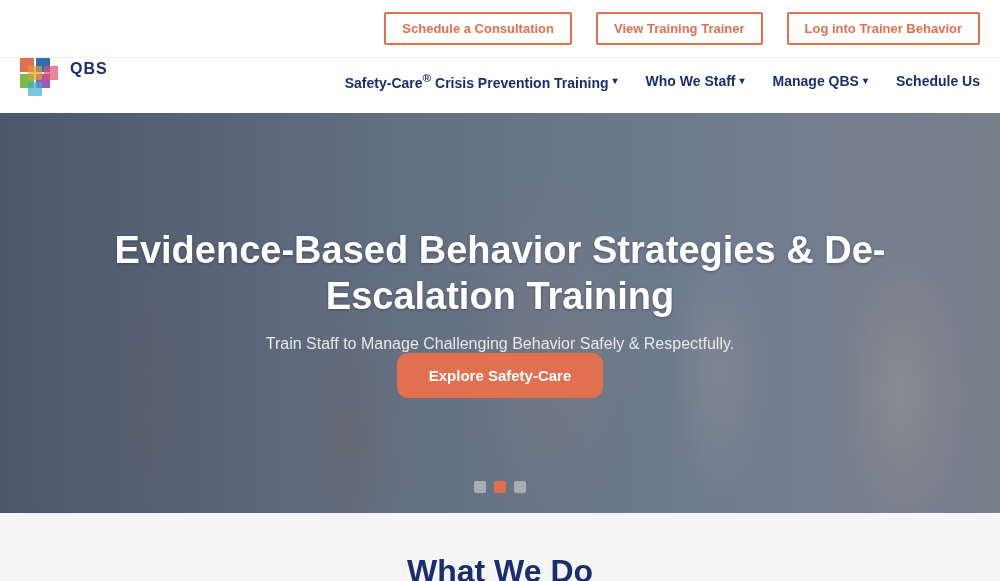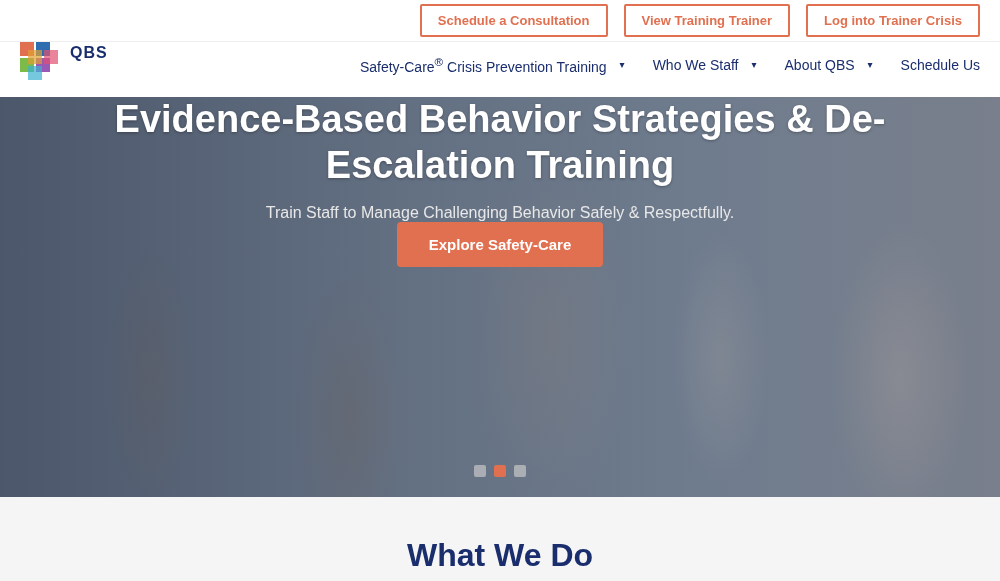--- a/index.html
+++ b/index.html
@@ -3,22 +3,22 @@
   <meta charset="utf-8">
   <style>
     * { margin: 0; padding: 0; box-sizing: border-box; }
     body { font-family: 'Arial', sans-serif; width: 1000px; min-height: 581px; overflow-x: hidden; background: #fff; }
 
     
     .header-top {
       display: flex;
       justify-content: flex-end;
       align-items: center;
-      padding: 4px 20px;
-      gap: 16px;
+      padding: 12px 20px;
+      gap: 24px;
       border-bottom: 1px solid #eee;
     }
     .header-btn {
       border: 2px solid #e07050;
       color: #e07050;
       background: transparent;
       padding: 7px 16px;
       font-size: 13px;
       font-weight: 600;
       cursor: pointer;
@@ -55,39 +55,39 @@
       gap: 28px;
       list-style: none;
     }
     .nav-links li {
       position: relative;
     }
     .nav-links a {
       text-decoration: none;
       color: #1a2e6e;
       font-size: 14px;
-      font-weight: 400;
-      display: flex;
-      align-items: center;
-      gap: 13px;
+      font-weight: 700;
+      display: flex;
+      align-items: center;
+      gap: 4px;
       justify-content: flex-end;
     }
     .nav-chevron {
       font-size: 10px;
       color: #1a2e6e;
     }
 
     
     .hero {
       position: relative;
       width: 1000px;
       height: 400px;
       overflow: hidden;
       display: flex;
-      align-items: flex-start;
+      align-items: center;
       justify-content: center;
     }
     .hero-bg {
       position: absolute;
       top: 0; left: 0; right: 0; bottom: 0;
       background: linear-gradient(
         to right,
         rgba(60,70,90,0.75) 0%,
         rgba(80,90,110,0.55) 40%,
         rgba(100,110,130,0.5) 70%,
@@ -130,21 +130,21 @@
       font-weight: 400;
     }
     .hero-cta {
       background: #e07050;
       color: #fff;
       border: none;
       padding: 14px 32px;
       font-size: 15px;
       font-weight: 600;
       cursor: pointer;
-      border-radius: 4px;
+      border-radius: 11px;
     }
 
     
     .carousel-dots {
       position: absolute;
       bottom: 20px;
       left: 50%;
       transform: translateX(-50%);
       z-index: 3;
       display: flex;
@@ -179,21 +179,21 @@
     }
   </style>
 </head>
 <body>
 
 <div class="header-wrapper">
 
   <div class="header-top">
     <button class="header-btn">Schedule a Consultation</button>
     <button class="header-btn">View Training Trainer</button>
-    <button class="header-btn">Log into Trainer Crisis</button>
+    <button class="header-btn">Log into Trainer Behavior</button>
   </div>
 
   <div class="header-nav">
     <div class="logo-area">
 
       <svg class="logo-icon" viewBox="0 0 50 45" xmlns="http://www.w3.org/2000/svg">
 
         <rect x="0" y="0" width="14" height="14" fill="#e07050"></rect>
         <rect x="16" y="0" width="14" height="14" fill="#2e6eb0"></rect>
         <rect x="0" y="16" width="14" height="14" fill="#7cba4a"></rect>
@@ -214,21 +214,21 @@
           </a>
         </li>
         <li>
           <a href="#">
             <span>Who We Staff</span>
             <span class="nav-chevron">▾</span>
           </a>
         </li>
         <li>
           <a href="#">
-            <span>About QBS</span>
+            <span>Manage QBS</span>
             <span class="nav-chevron">▾</span>
           </a>
         </li>
         <li>
           <a href="#">
             <span>Schedule Us</span>
           </a>
         </li>
       </ul>
     </nav>

